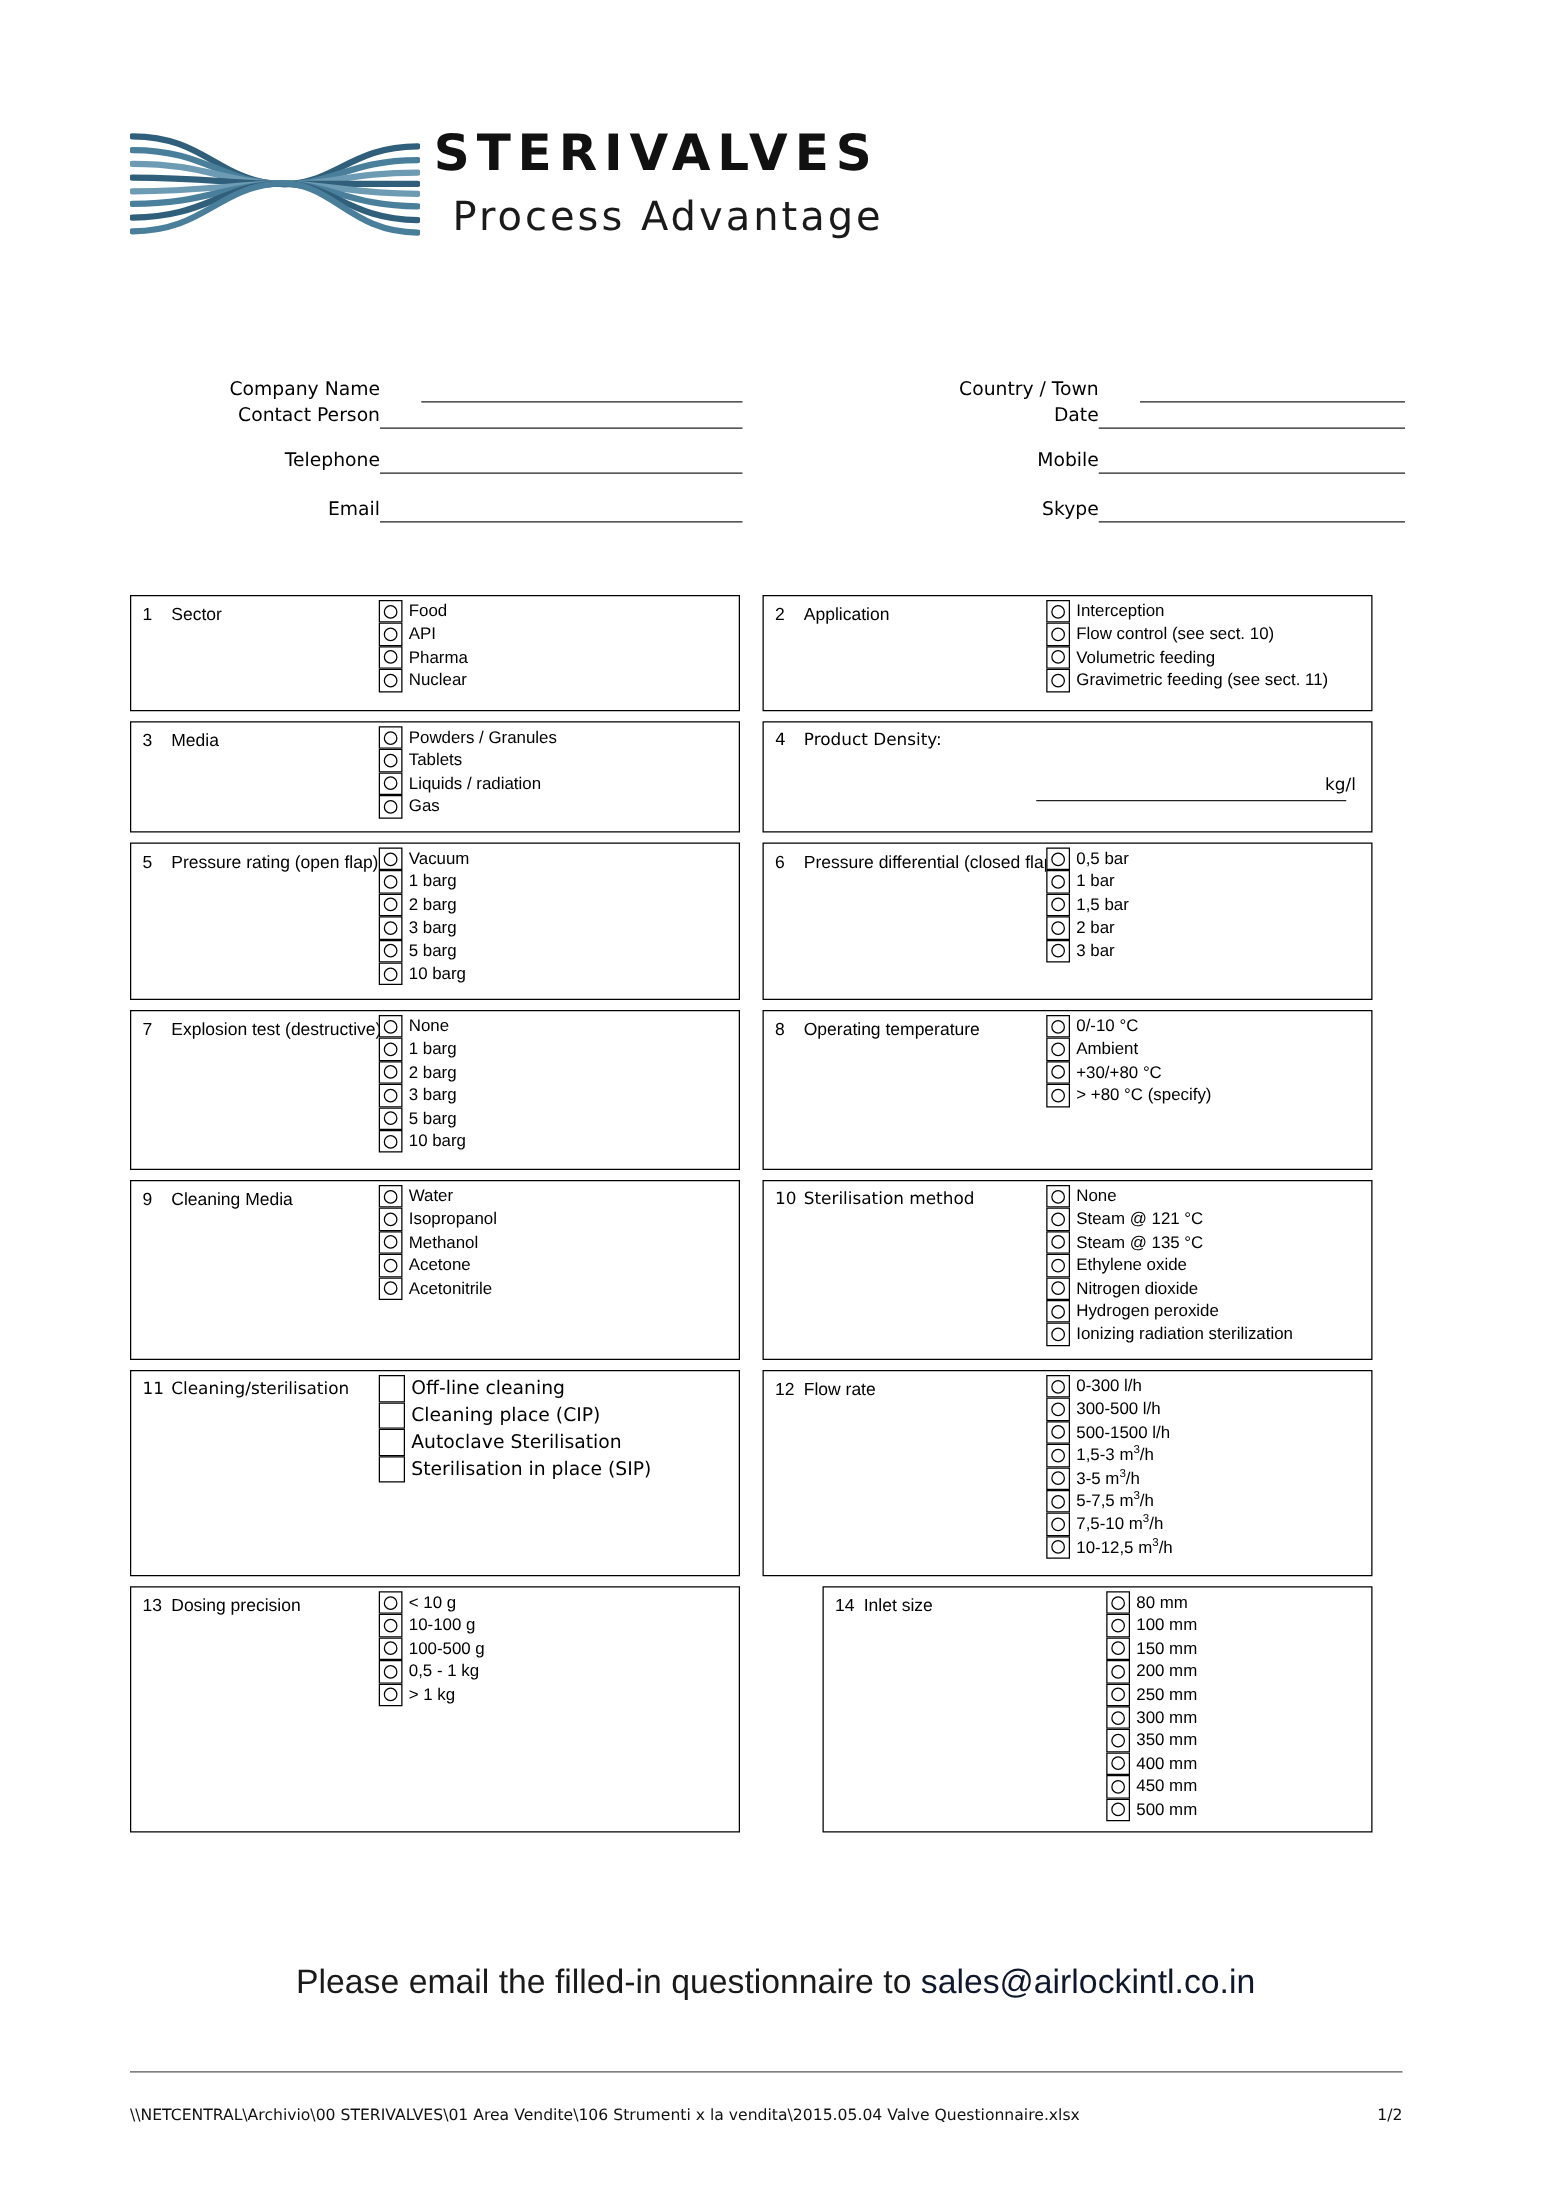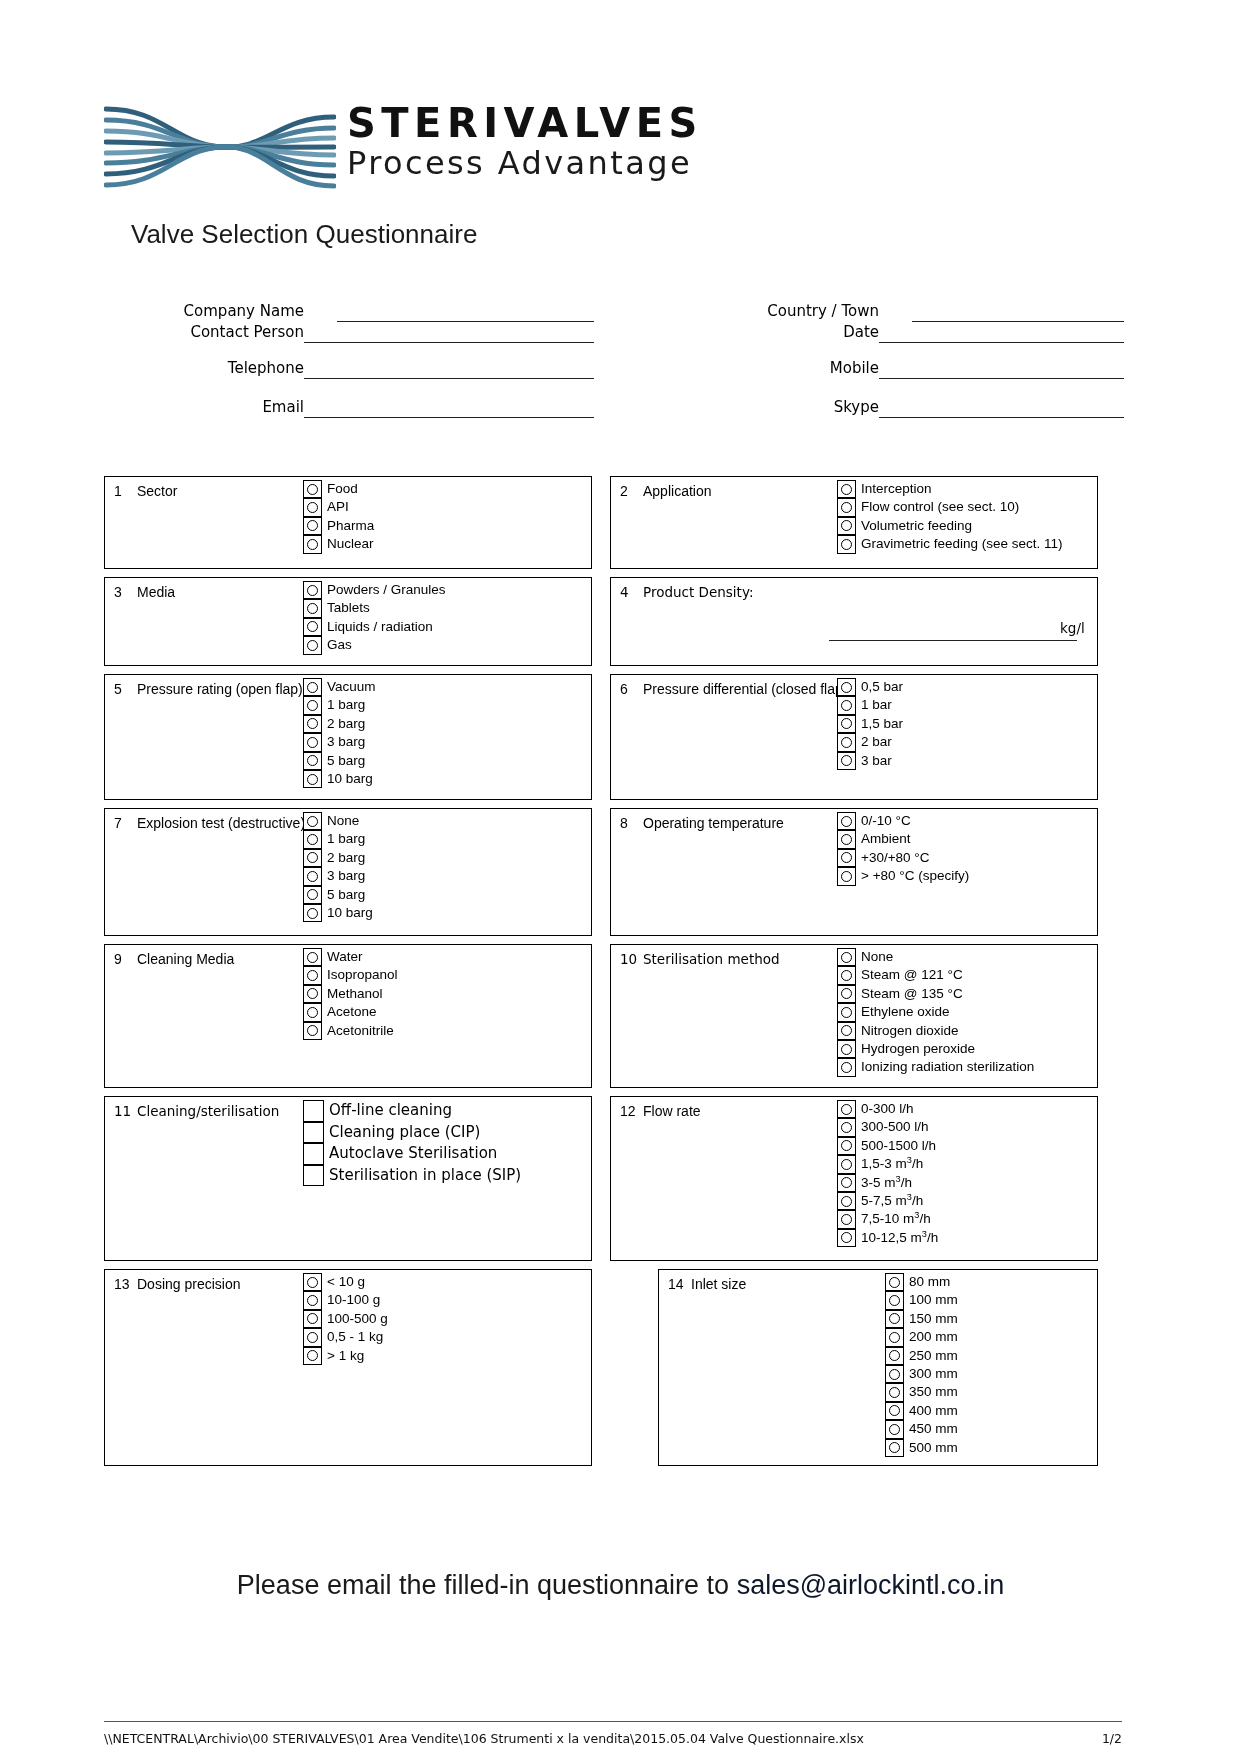--- a/index.html
+++ b/index.html
@@ -53,21 +53,22 @@
     white-space: nowrap;
   }
   .logo-sub {
     font-family: "DejaVu Sans", sans-serif;
     font-weight: normal;
     font-size: 32px;
     letter-spacing: 2.4px;
     line-height: 36px;
     color: #1a1a1a;
     white-space: nowrap;
-    margin-top: 0;
+    margin-top: 10px;
+    text-align: right;
   }
 
   
   .doc-title {
     position: absolute;
     left: 131px;
     top: 219px;
     font-size: 26px;
     font-family: "Liberation Sans", sans-serif;
     color: #1a1a1a;
@@ -244,24 +245,24 @@
     font-family: "Liberation Sans", sans-serif;
     color: #1a1a1a;
     white-space: nowrap;
   }
   .cta-email { color: #0f172a; }
 
   
   .footer {
     position: absolute;
     left: 104px;
-    top: 1721px;
+    top: 1657px;
     width: 1018px;
     border-top: 1.2px solid #555;
-    padding-top: 9px;
+    padding-top: 26px;
     display: flex;
     justify-content: space-between;
     align-items: baseline;
   }
   .footer-path {
     font-size: 12.5px;
     font-family: "DejaVu Sans", sans-serif;
     color: #111;
     white-space: nowrap;
   }
@@ -292,21 +293,20 @@
           <path d="M2,82 C58,82 70,48 116,44 C162,40 174,83 230,83" stroke="#4a7f9c" stroke-width="5"></path>
         </g>
       </svg>
     </div>
     <div class="logo-text">
       <div class="logo-title">STERIVALVES</div>
       <div class="logo-sub">Process Advantage</div>
     </div>
   </div>
 
-  <div class="doc-title">Valve Selection Questionnaire</div>
 
   <div class="contact-area">
     <div class="cf-row cf-left cf-r0">
       <span class="cf-label">Company Name</span>
       <span class="cf-line"></span>
     </div>
     <div class="cf-row cf-left cf-r1">
       <span class="cf-label">Contact Person</span>
       <span class="cf-line"></span>
     </div>

